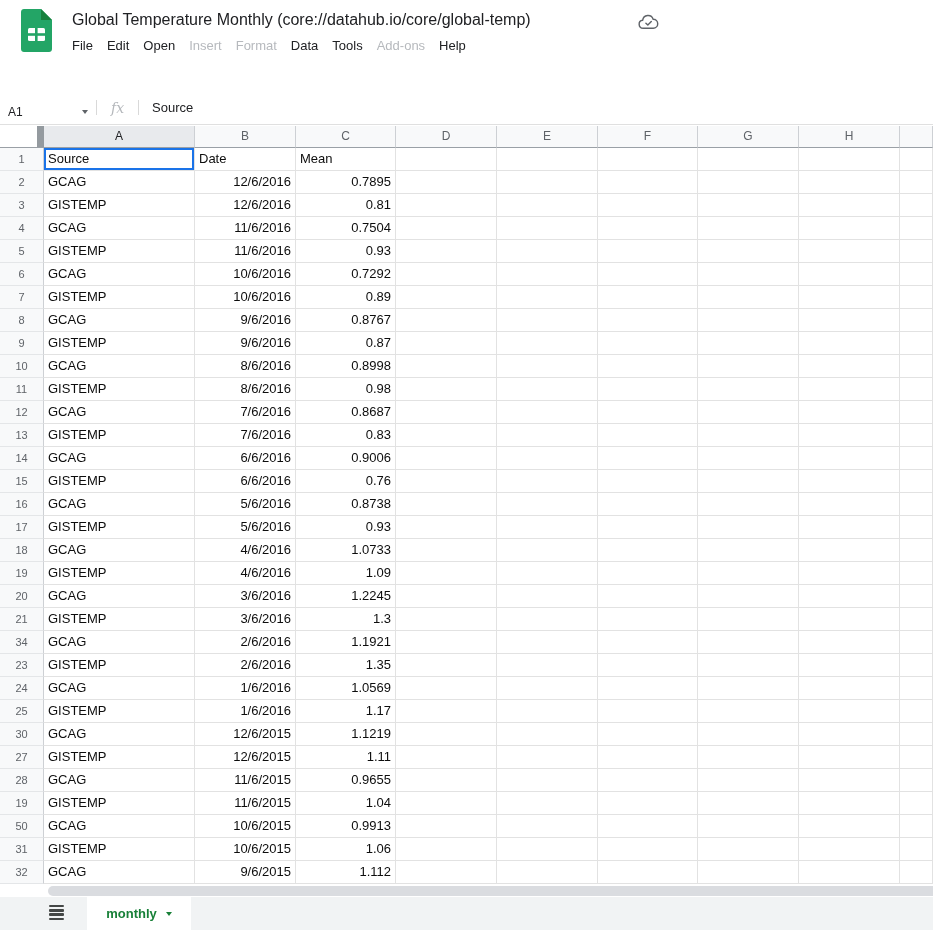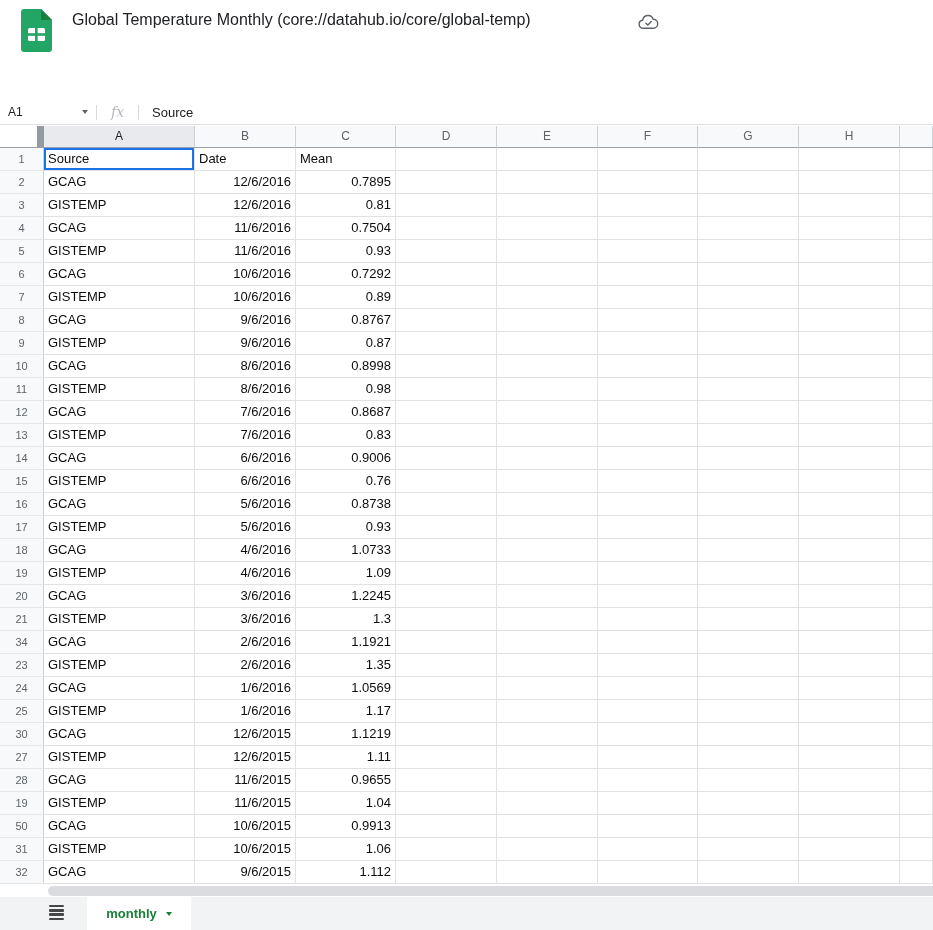--- a/index.html
+++ b/index.html
@@ -25,21 +25,21 @@
   .zoom-ctl .caret{margin-left:18px;}
   .view-only-btn{
     position:absolute;left:178px;top:67px;height:28px;padding:0 12px 0 10px;
     background:#188038;border-radius:14px;display:flex;align-items:center;gap:7px;
     color:#fff;font-size:13px;font-weight:700;cursor:pointer;border:none;
   }
   .view-only-btn .caret{border-top-color:#fff;}
   
   .formula-bar{
     position:absolute;top:100px;left:0;width:933px;height:25px;background:#fff;
-    border-bottom:1px solid #e0e0e0;display:flex;align-items:center;box-sizing:border-box;
+    border-bottom:1px solid #e0e0e0;display:flex;box-sizing:border-box;
   }
   .name-box{width:96px;display:flex;align-items:center;padding-left:8px;box-sizing:border-box;cursor:pointer;}
   .name-box .ref{font-size:12px;color:#202124;flex:1;}
   .fb-divider{width:1px;height:15px;background:#d9d9d9;}
   .fx{font-family:"DejaVu Serif",serif;font-style:italic;font-size:14px;color:#b5b8bc;margin:0 14px;}
   .formula-value{font-size:13px;color:#202124;margin-left:13px;}
   
   .grid{position:absolute;top:126px;left:0;width:933px;}
   .col-headers{display:flex;height:22px;}
   .corner{width:44px;box-sizing:border-box;background:#fff;border-bottom:1px solid #9aa0a6;position:relative;cursor:pointer;}
@@ -83,20 +83,31 @@
     <path d="M21 0 v11 h11 Z" fill="#16803c"></path>
     <rect x="8" y="19" width="17" height="13" rx="1.5" fill="#ffffff"></rect>
     <rect x="15" y="19" width="2.6" height="13" fill="#23a566"></rect>
     <rect x="8" y="24.2" width="17" height="2.6" fill="#23a566"></rect>
   </svg>
   <div class="doc-title">Global Temperature Monthly (core://datahub.io/core/global-temp)</div>
   <svg class="cloud-icon" viewBox="0 0 24 18">
     <path d="M6.5 15.5 a4.2 4.2 0 0 1 -.55-8.37 5.6 5.6 0 0 1 10.9-1.03 A4.1 4.1 0 0 1 17 15.5 Z" fill="none" stroke="#5f6368" stroke-width="1.5" stroke-linejoin="round"></path>
     <path d="M9.3 10.2 l2 2 l3.6-3.6" fill="none" stroke="#5f6368" stroke-width="1.5" stroke-linecap="round" stroke-linejoin="round"></path>
   </svg>
+  <nav class="menubar">
+      <span class="menu-item">File</span>
+      <span class="menu-item">Edit</span>
+      <span class="menu-item">Open</span>
+      <span class="menu-item disabled">Insert</span>
+      <span class="menu-item disabled">Format</span>
+      <span class="menu-item">Data</span>
+      <span class="menu-item">Tools</span>
+      <span class="menu-item disabled">Add-ons</span>
+      <span class="menu-item">Help</span>
+    </nav>
 </div>
 
 <div class="toolbar">
   <svg class="tb-icon" style="left:36px;top:71px;" viewBox="0 0 24 24" fill="#5f6368">
     <path d="M19 8H5c-1.66 0-3 1.34-3 3v6h4v4h12v-4h4v-6c0-1.66-1.34-3-3-3zm-3 11H8v-5h8v5zm3-7c-.55 0-1-.45-1-1s.45-1 1-1 1 .45 1 1-.45 1-1 1zm-1-9H6v4h12V3z"></path>
   </svg>
   <svg class="tb-icon" style="left:63px;top:71px;" viewBox="0 0 24 24">
     <path d="M4 5 h16 l-6.3 7.5 V19 h-3.4 v-6.5 Z" fill="none" stroke="#5f6368" stroke-width="1.8" stroke-linejoin="round"></path>
   </svg>
   <span class="caret small" style="position:absolute;left:86px;top:80px;"></span>

